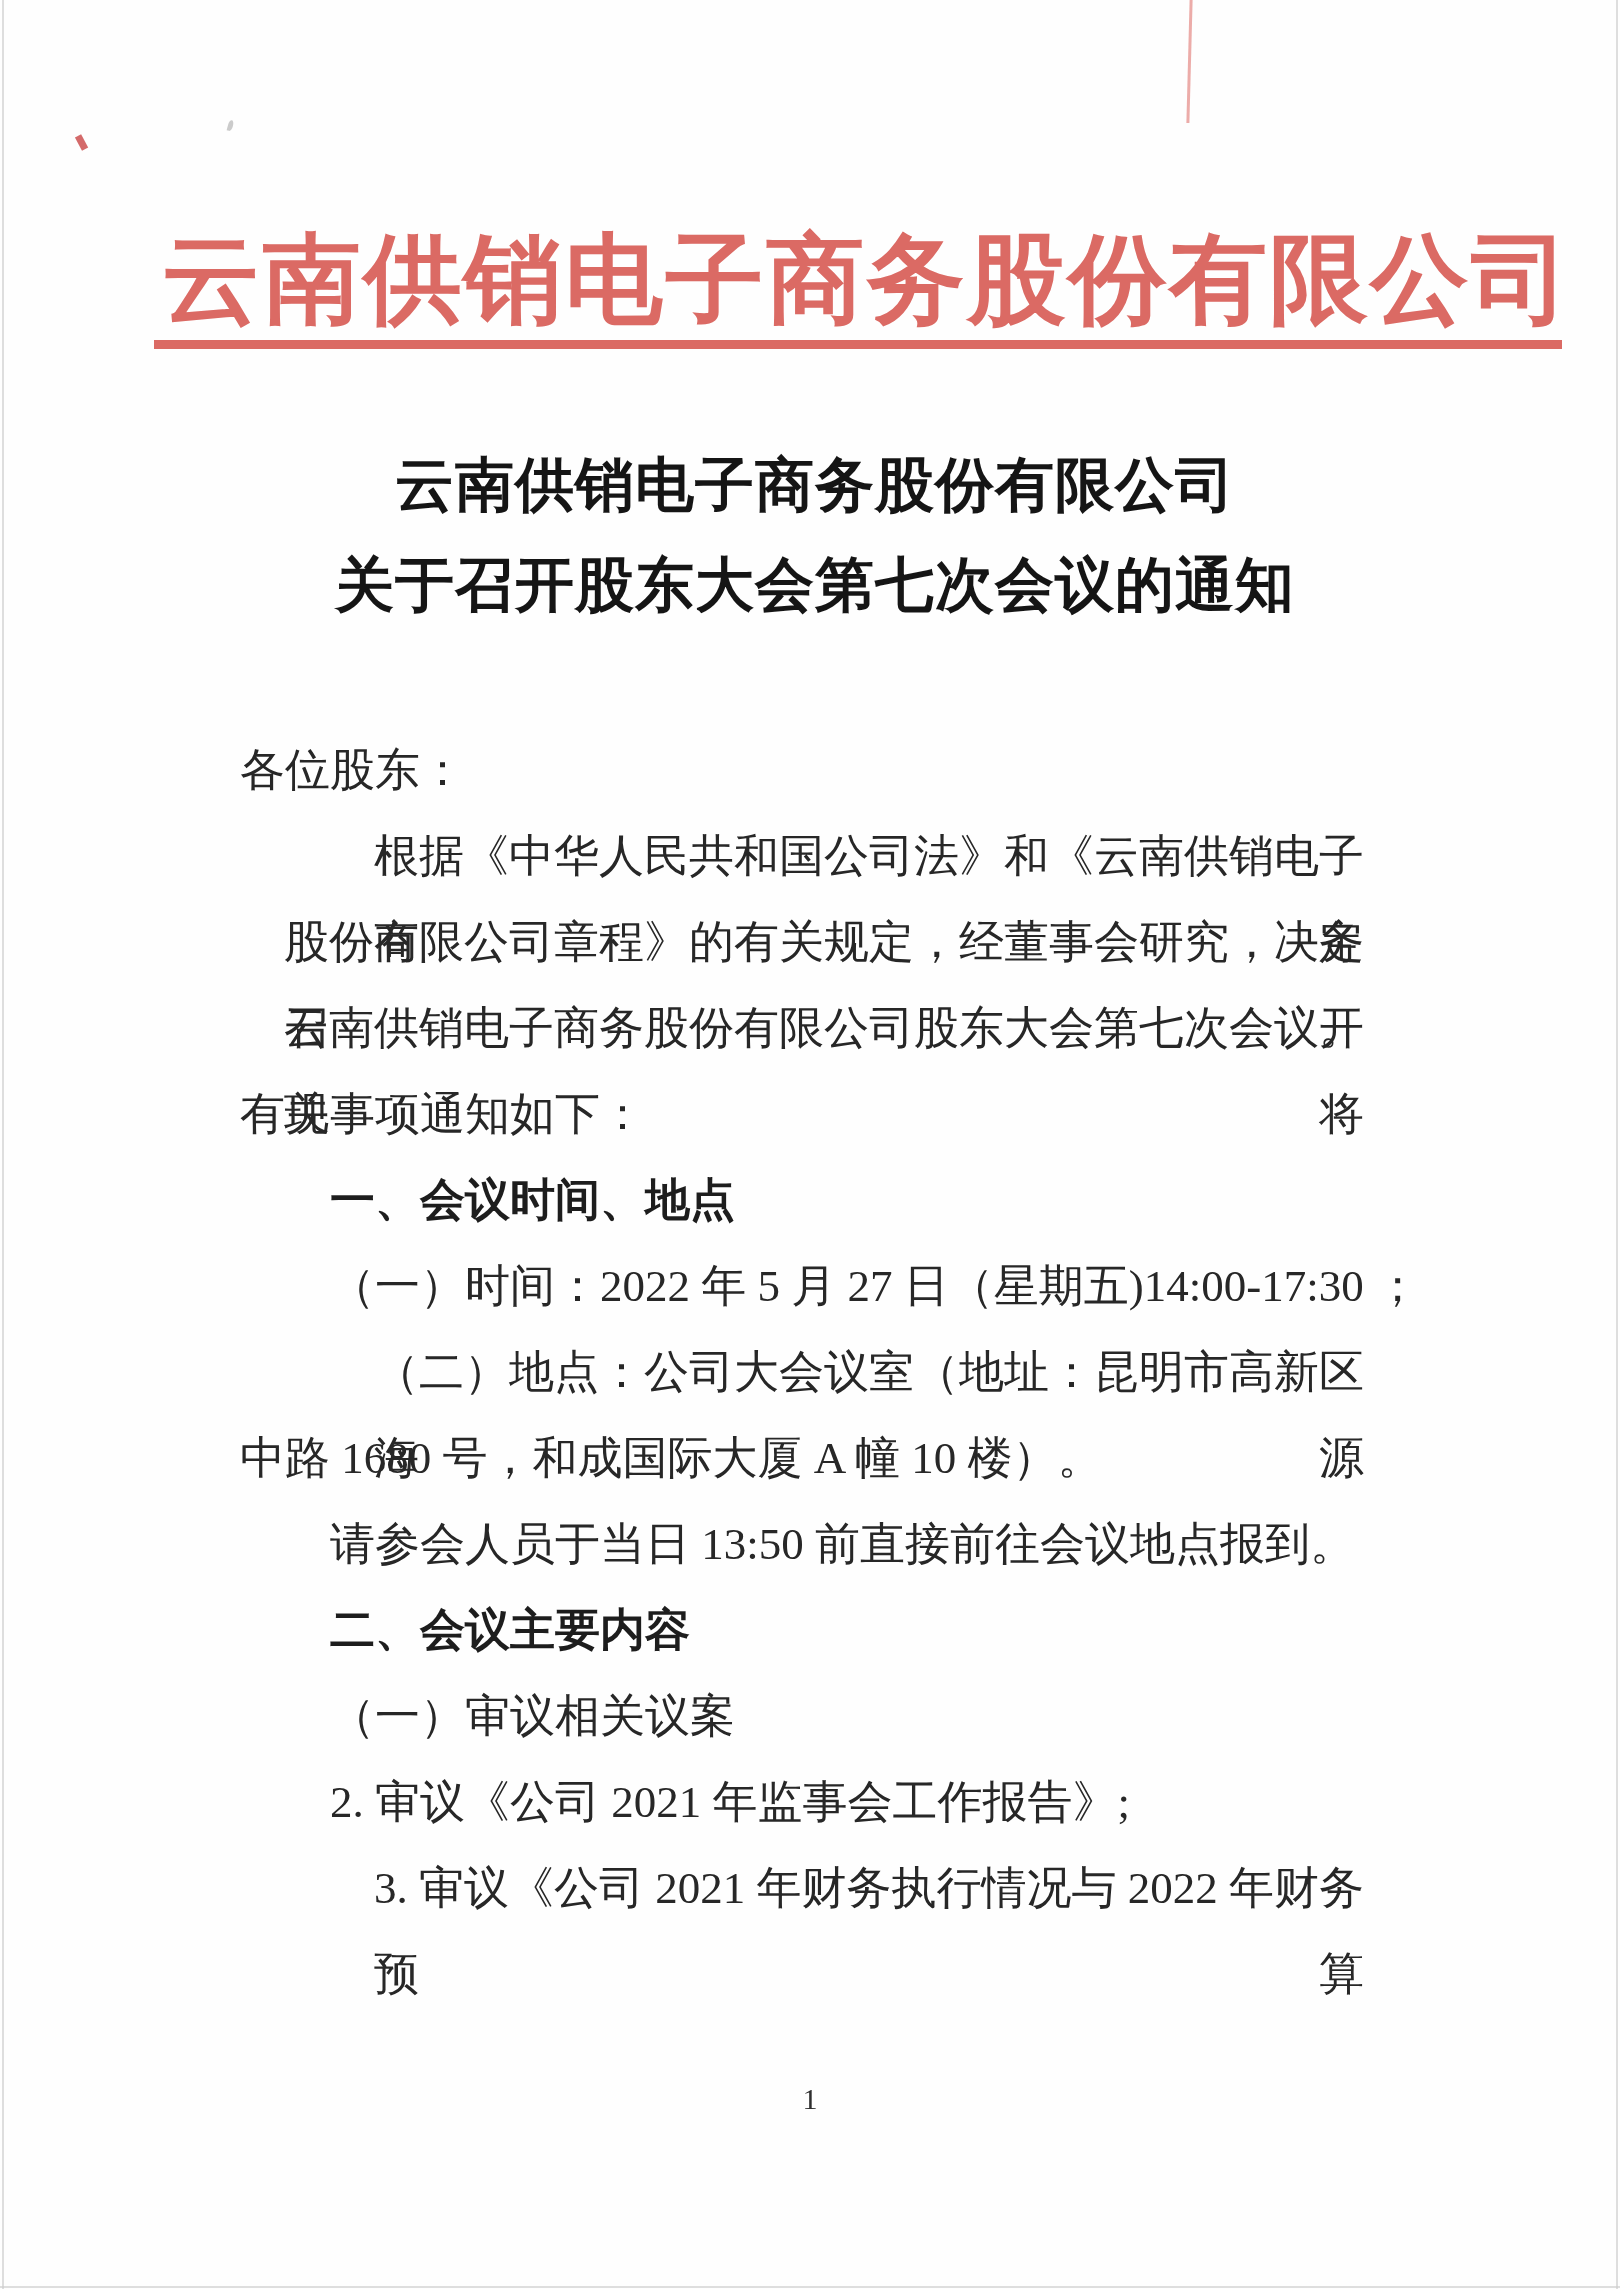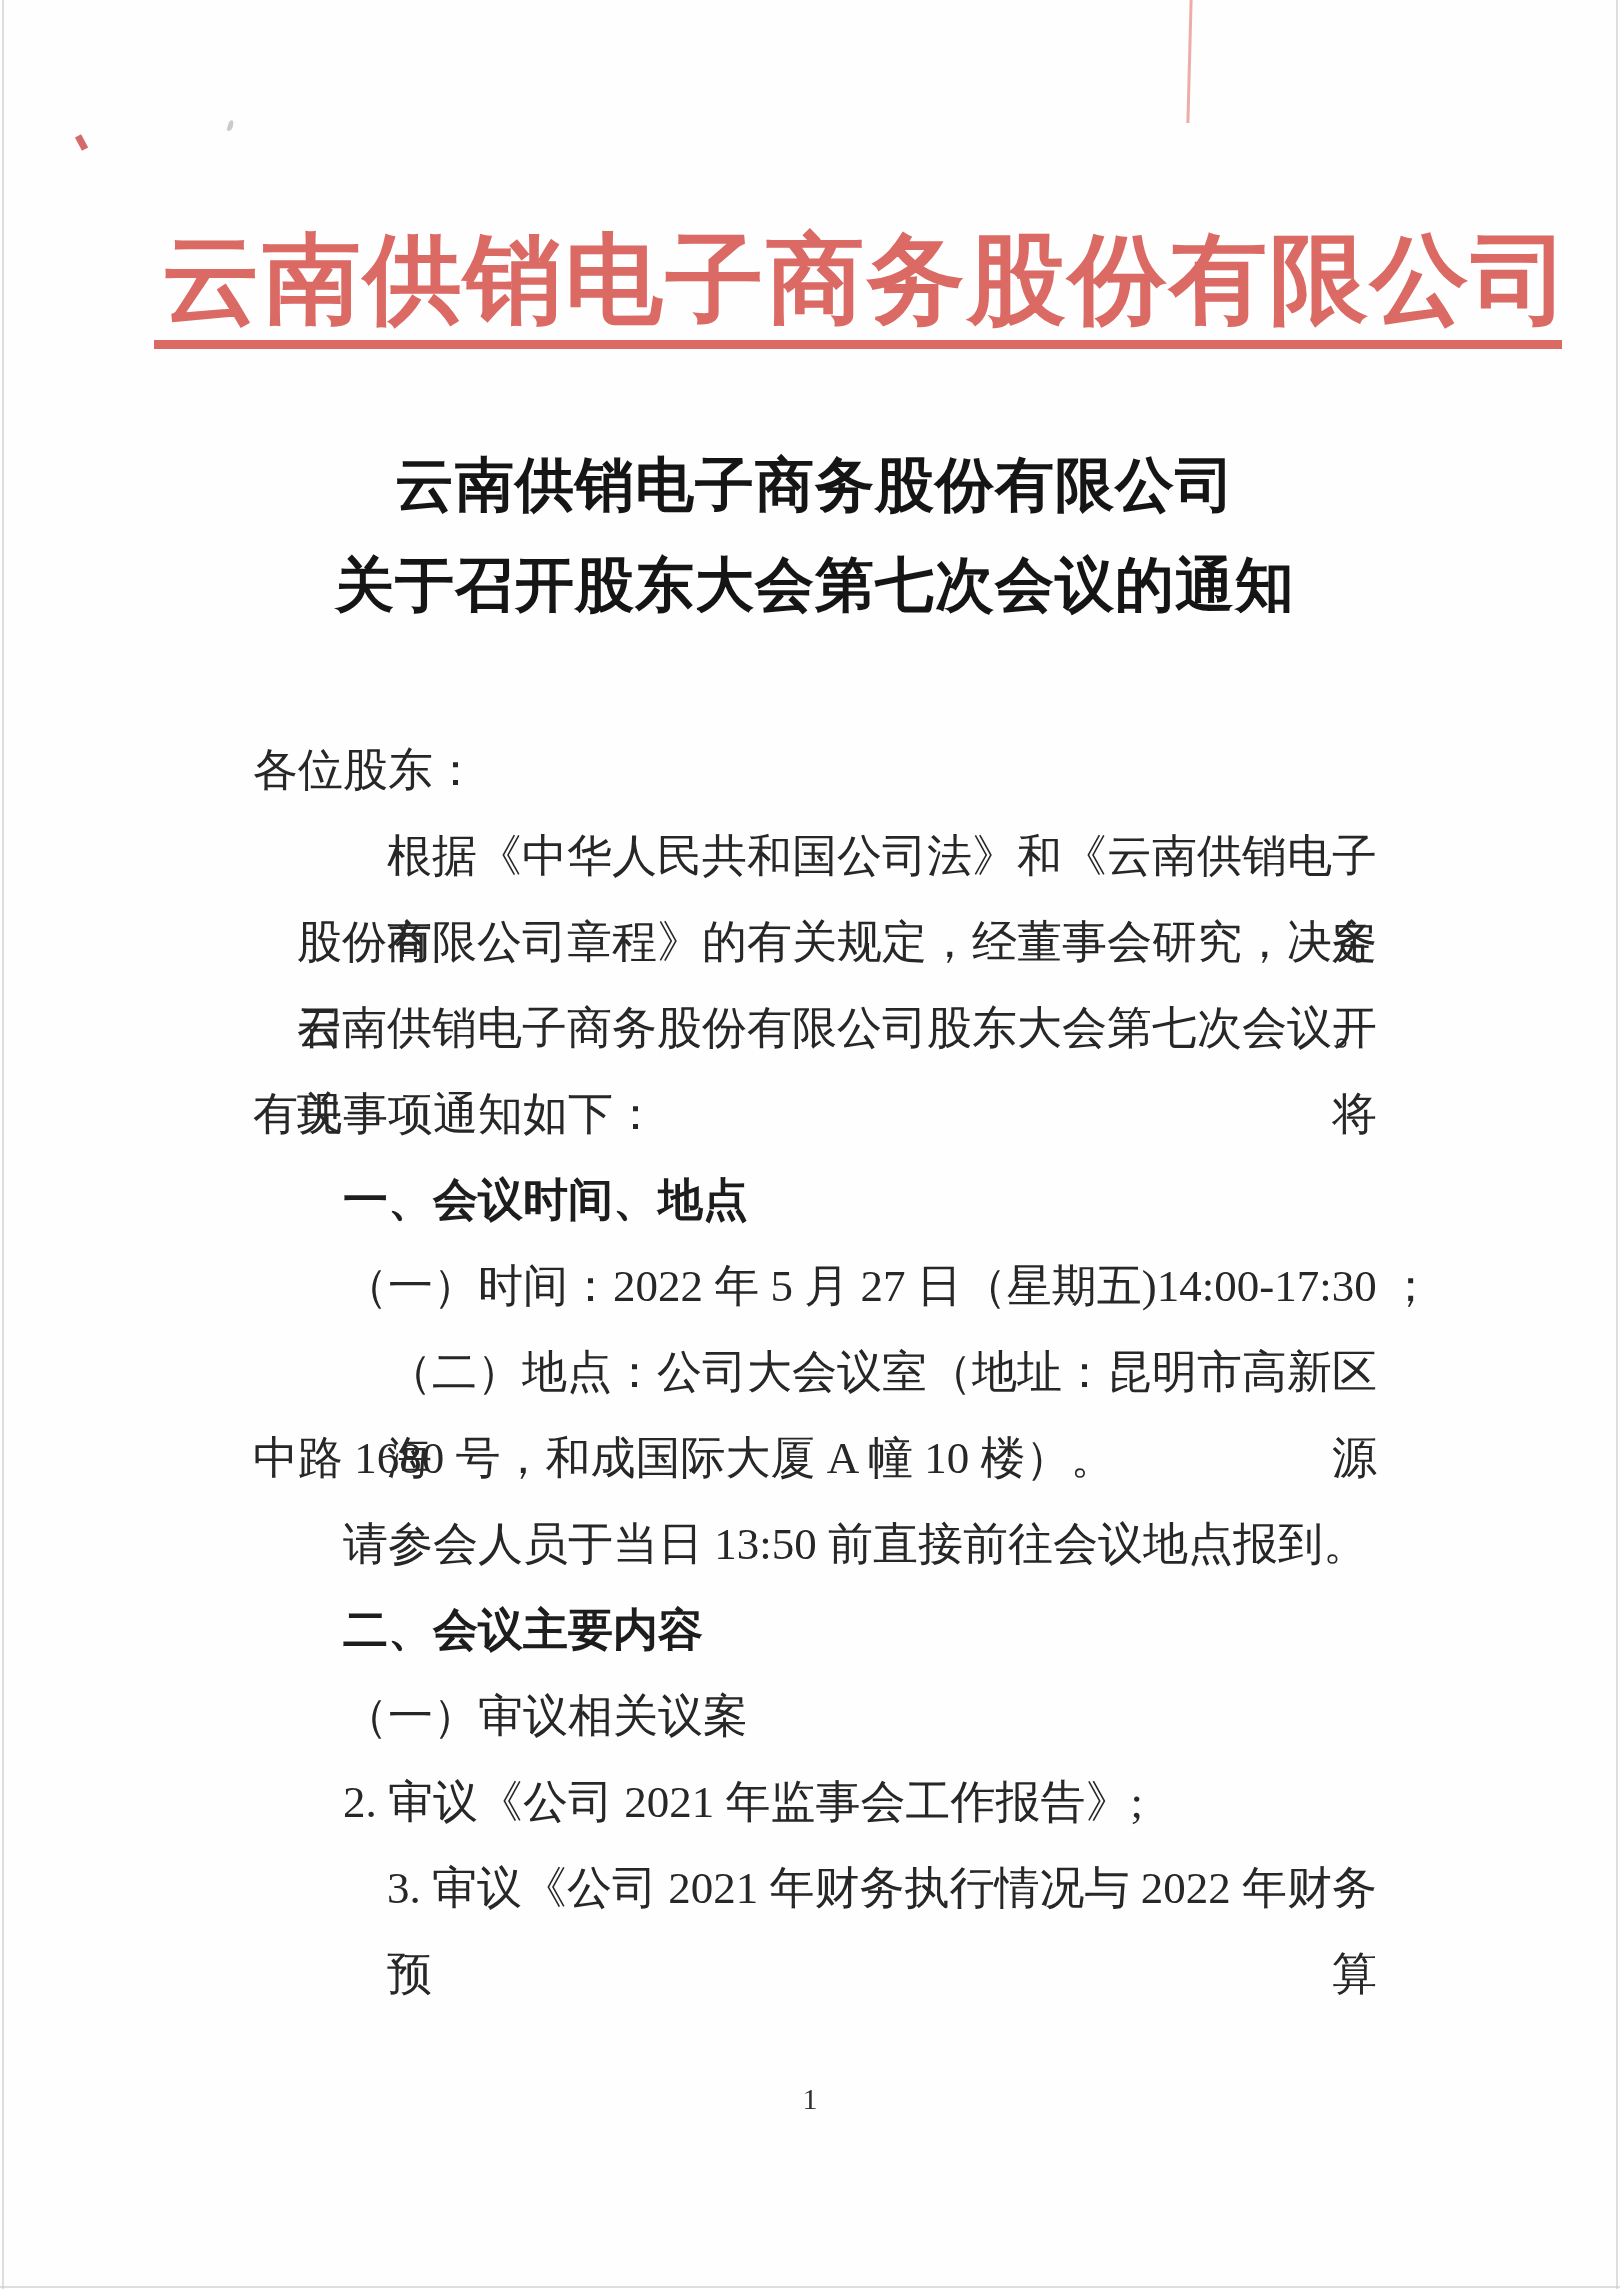--- a/index.html
+++ b/index.html
@@ -46,21 +46,21 @@
     background: var(--accent);
   }
   
   .doc-title {
     position: absolute; left: 253px; top: 435px; width: 1124px;
     text-align: center; font-weight: bold; font-size: 59px; line-height: 100px;
     color: #151515; letter-spacing: 1px;
     font-family: "Liberation Serif", "DejaVu Serif", serif;
   }
   
-  .body-block { position: absolute; left: 253px; top: 727px; width: 1124px; }
+  .body-block { position: absolute; left: 240px; top: 727px; width: 1124px; }
   .line {
     height: 86px; line-height: 86px; font-size: 45px;
     white-space: nowrap; color: #272727;
   }
   .line.indent { padding-left: 90px; }
   .line.fill { white-space: normal; text-align: justify; text-align-last: justify; margin-left: 44px; }
   .f-song { font-family: "Liberation Serif", "DejaVu Serif", serif; }
   .f-hei  { font-family: "Liberation Sans", "DejaVu Sans", sans-serif; font-weight: bold; color: #1d1d1d; }
   .f-kai  { font-family: "Liberation Serif", "DejaVu Serif", serif; font-weight: 500; }
   

